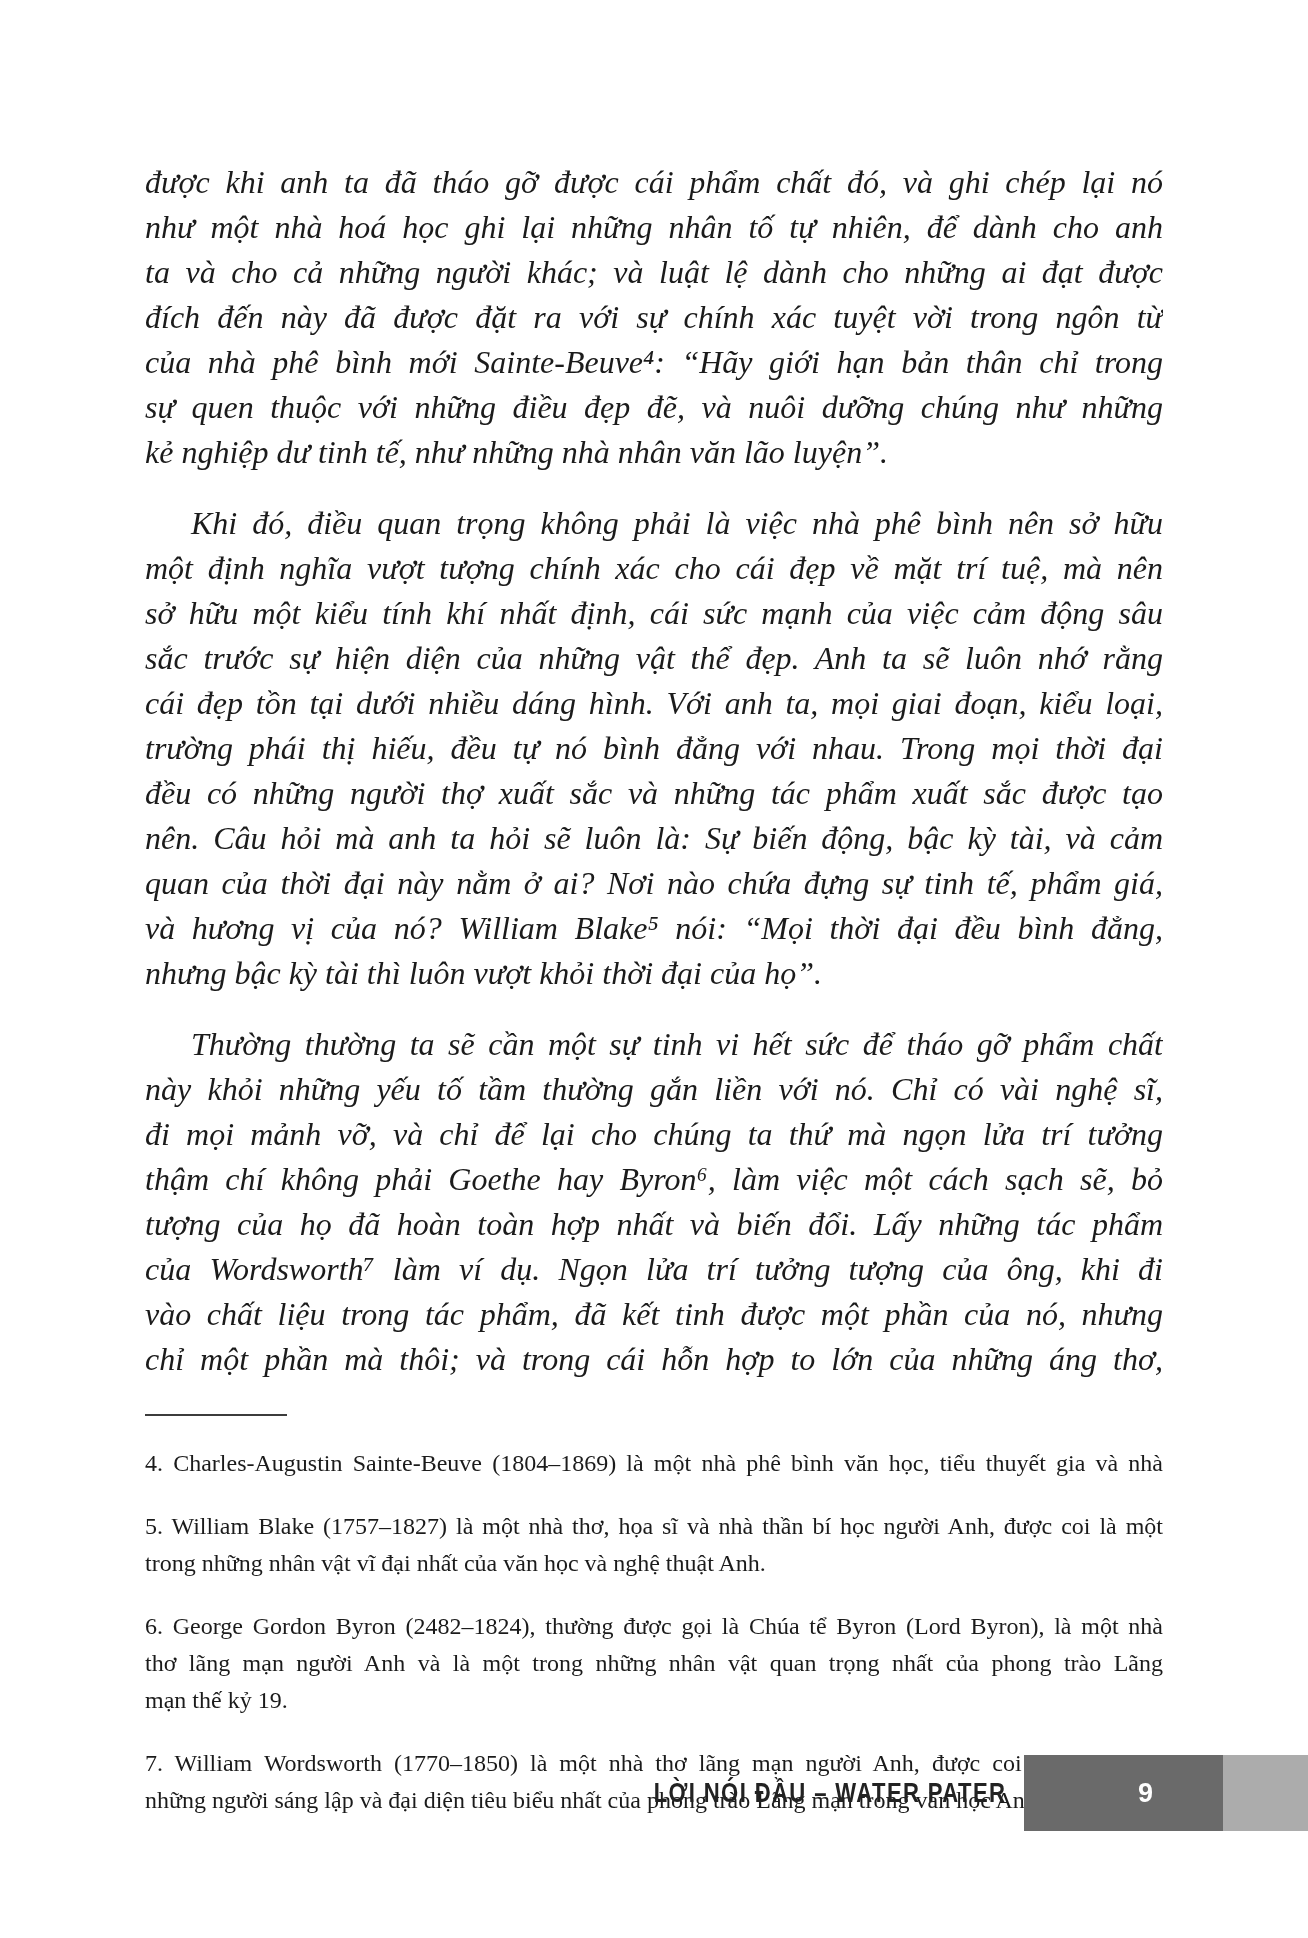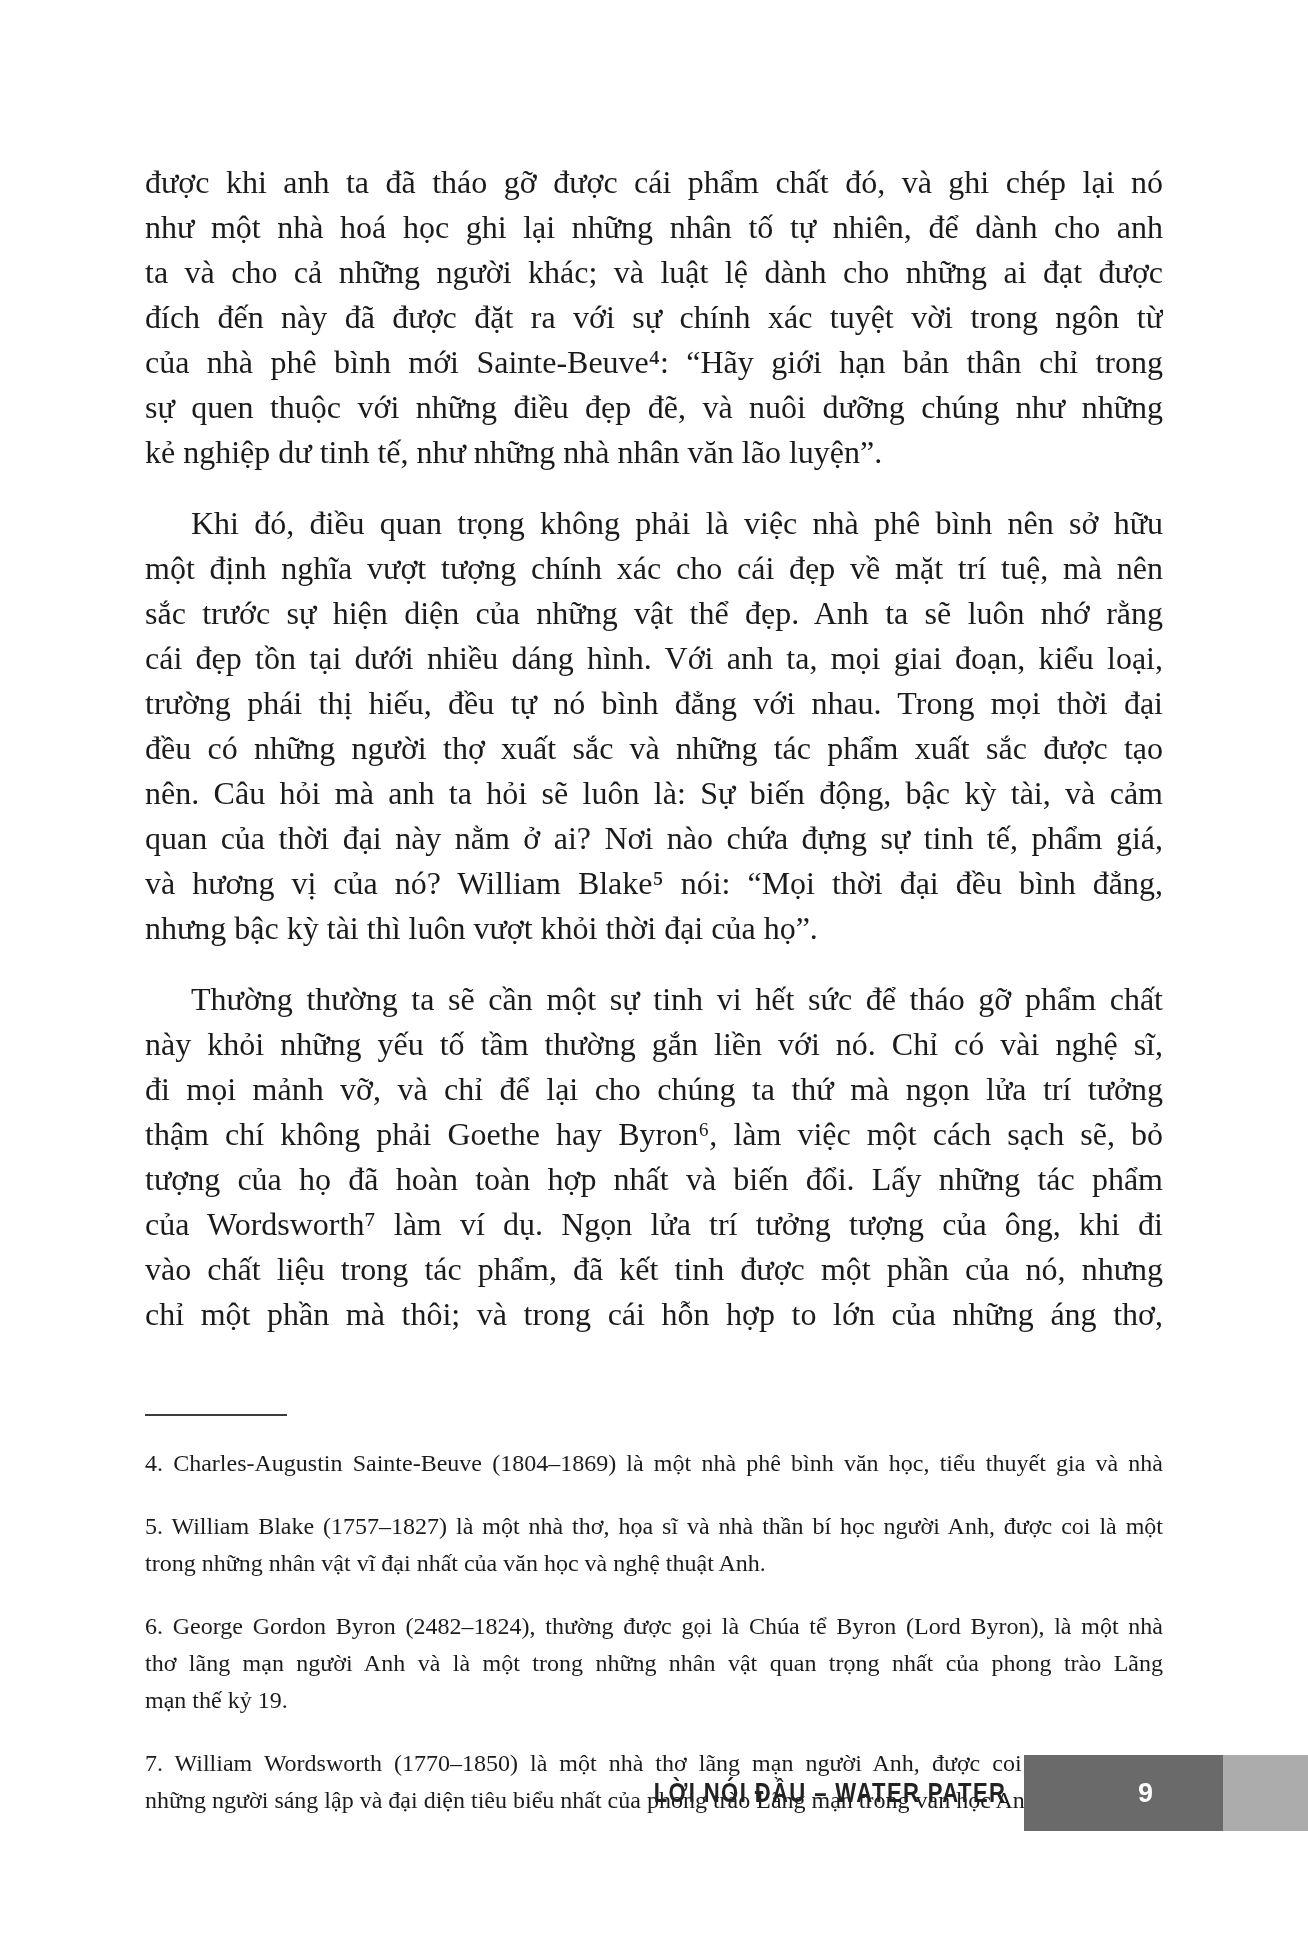--- a/index.html
+++ b/index.html
@@ -8,20 +8,21 @@
     width:1308px;height:1938px;
     background:#ffffff;
     overflow:hidden;
     font-family:"Liberation Serif","DejaVu Serif",serif;
     color:#1b1b1b;
   }
   .body-text{
     position:absolute;
     left:145px;top:160px;
     width:1018px;
+    font-style:italic;
   }
   .para{margin:0 0 26px 0;}
   .line{
     font-size:32px;
     line-height:45px;
     height:45px;
     overflow:hidden;
     text-align:justify;
     text-align-last:justify;
     white-space:normal;
@@ -96,20 +97,21 @@
         <div class="line">như một nhà hoá học ghi lại những nhân tố tự nhiên, để dành cho anh</div>
         <div class="line">ta và cho cả những người khác; và luật lệ dành cho những ai đạt được</div>
         <div class="line">đích đến này đã được đặt ra với sự chính xác tuyệt vời trong ngôn từ</div>
         <div class="line">của nhà phê bình mới Sainte-Beuve⁴: “Hãy giới hạn bản thân chỉ trong</div>
         <div class="line">sự quen thuộc với những điều đẹp đẽ, và nuôi dưỡng chúng như những</div>
         <div class="line no-just">kẻ nghiệp dư tinh tế, như những nhà nhân văn lão luyện”.</div>
       </div>
       <div class="para">
         <div class="line indent">Khi đó, điều quan trọng không phải là việc nhà phê bình nên sở hữu</div>
         <div class="line">một định nghĩa vượt tượng chính xác cho cái đẹp về mặt trí tuệ, mà nên</div>
+        <div class="line">sở hữu một kiểu tính khí nhất định, cái sức mạnh của việc cảm động sâu</div>
         <div class="line">sắc trước sự hiện diện của những vật thể đẹp. Anh ta sẽ luôn nhớ rằng</div>
         <div class="line">cái đẹp tồn tại dưới nhiều dáng hình. Với anh ta, mọi giai đoạn, kiểu loại,</div>
         <div class="line">trường phái thị hiếu, đều tự nó bình đẳng với nhau. Trong mọi thời đại</div>
         <div class="line">đều có những người thợ xuất sắc và những tác phẩm xuất sắc được tạo</div>
         <div class="line">nên. Câu hỏi mà anh ta hỏi sẽ luôn là: Sự biến động, bậc kỳ tài, và cảm</div>
         <div class="line">quan của thời đại này nằm ở ai? Nơi nào chứa đựng sự tinh tế, phẩm giá,</div>
         <div class="line">và hương vị của nó? William Blake⁵ nói: “Mọi thời đại đều bình đẳng,</div>
         <div class="line no-just">nhưng bậc kỳ tài thì luôn vượt khỏi thời đại của họ”.</div>
       </div>
       <div class="para">

